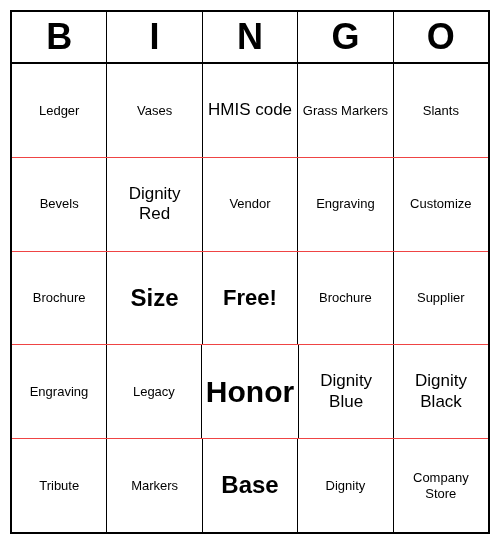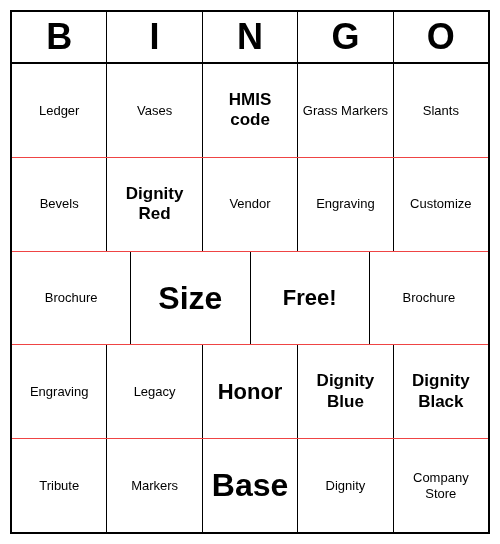--- a/index.html
+++ b/index.html
@@ -70,37 +70,37 @@
       padding: 4px;
       font-size: 13px;
       line-height: 1.2;
     }
 
     .bingo-cell:last-child {
       border-right: none;
     }
 
     .bingo-cell.large {
-      font-size: 22px;
+      font-size: 30px;
       font-weight: bold;
     }
 
     .bingo-cell.xlarge {
-      font-size: 32px;
+      font-size: 24px;
       font-weight: bold;
     }
 
     .bingo-cell.free {
       font-size: 22px;
       font-weight: bold;
     }
 
     .bingo-cell.medium {
       font-size: 17px;
-      font-weight: bold;
+      font-weight: normal;
     }
   </style>
 </head>
 <body>
 
 <div class="bingo-card">
   <div class="bingo-header">
   <div class="bingo-header-cell">B</div>
       <div class="bingo-header-cell">I</div>
       <div class="bingo-header-cell">N</div>
@@ -120,20 +120,21 @@
         <div class="bingo-cell medium">Dignity Red</div>
         <div class="bingo-cell">Vendor</div>
         <div class="bingo-cell">Engraving</div>
         <div class="bingo-cell">Customize</div>
       </div>
       <div class="bingo-row">
         <div class="bingo-cell">Brochure</div>
         <div class="bingo-cell xlarge">Size</div>
         <div class="bingo-cell free">Free!</div>
         <div class="bingo-cell">Brochure</div>
+        <div class="bingo-cell">Supplier</div>
       </div>
       <div class="bingo-row">
         <div class="bingo-cell">Engraving</div>
         <div class="bingo-cell">Legacy</div>
         <div class="bingo-cell large">Honor</div>
         <div class="bingo-cell medium">Dignity Blue</div>
         <div class="bingo-cell medium">Dignity Black</div>
       </div>
       <div class="bingo-row">
         <div class="bingo-cell">Tribute</div>

